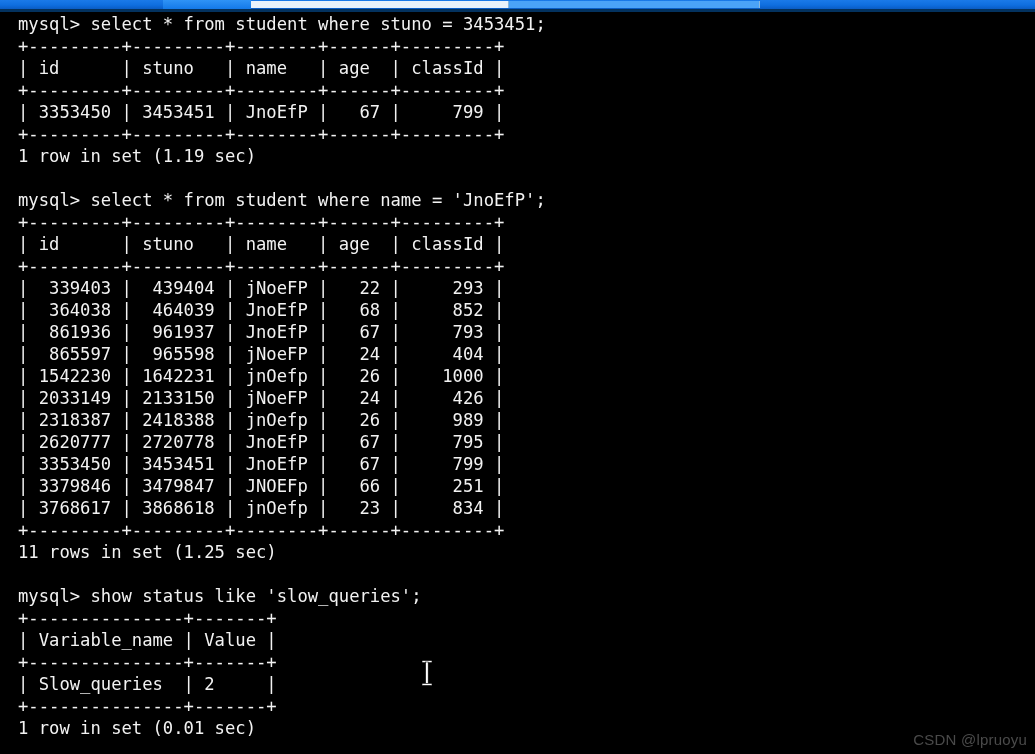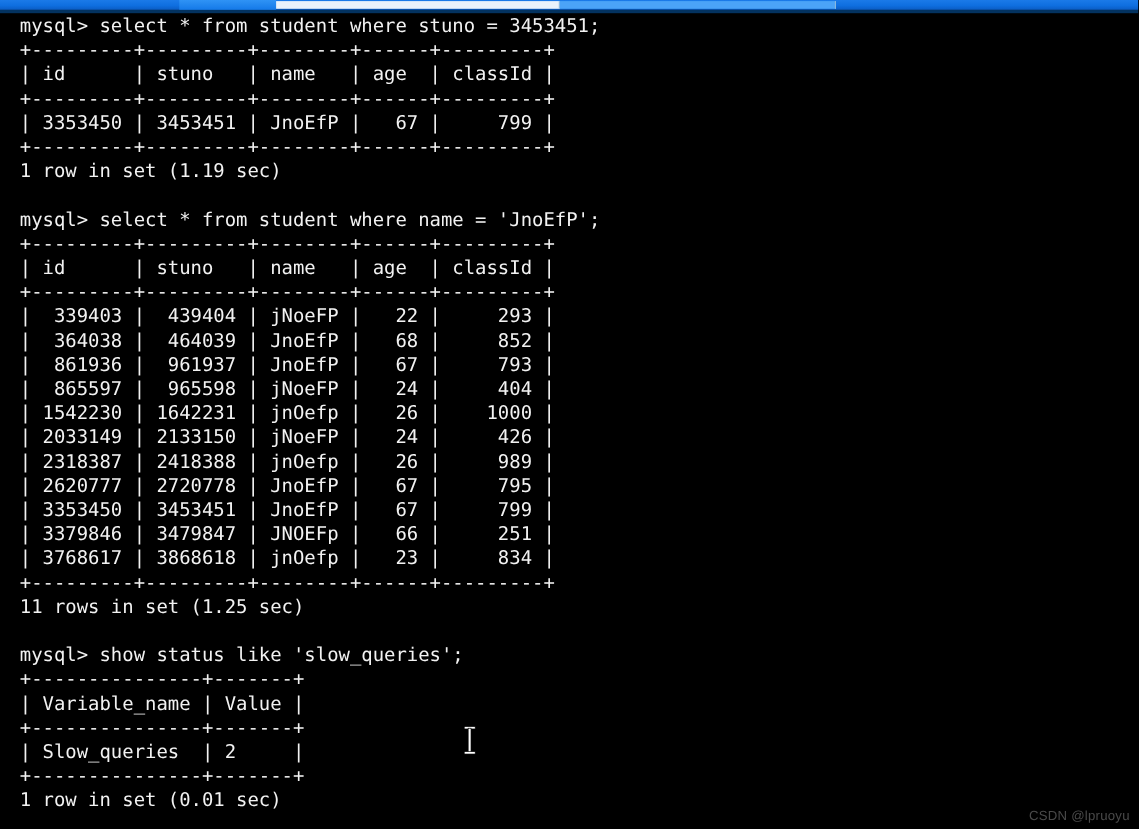--- a/index.html
+++ b/index.html
@@ -83,21 +83,21 @@
     pointer-events: none;
   }
 
   
   #watermark {
     position: absolute;
     right: 8px;
     bottom: 6px;
     color: #4a4a4a;
     font-family: "Liberation Sans", sans-serif;
-    font-size: 12px;
+    font-size: 15px;
     letter-spacing: 0.2px;
   }
 </style>
 </head>
 <body>
 
 <div id="screen">
 
   <div id="titlebar-strip">
     <div id="titlebar-tab-a"></div>

